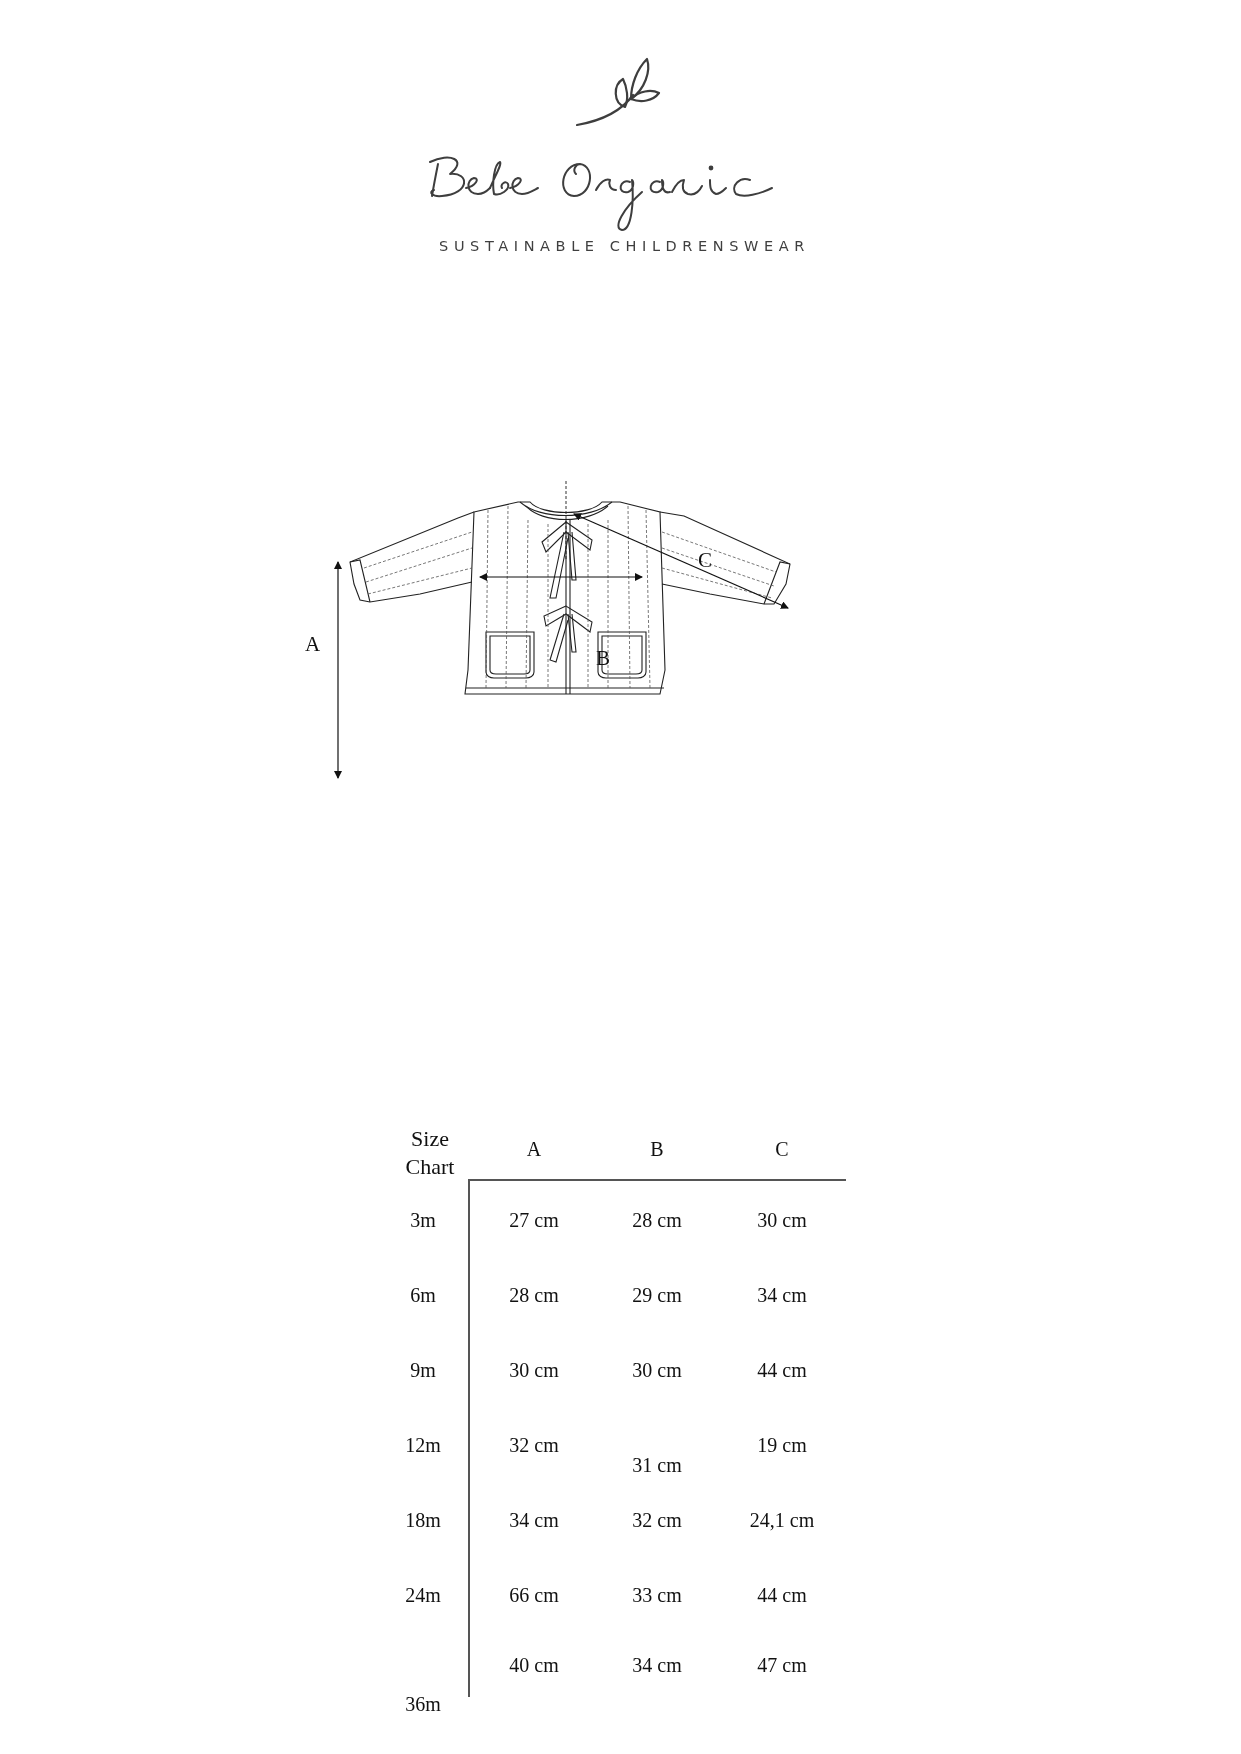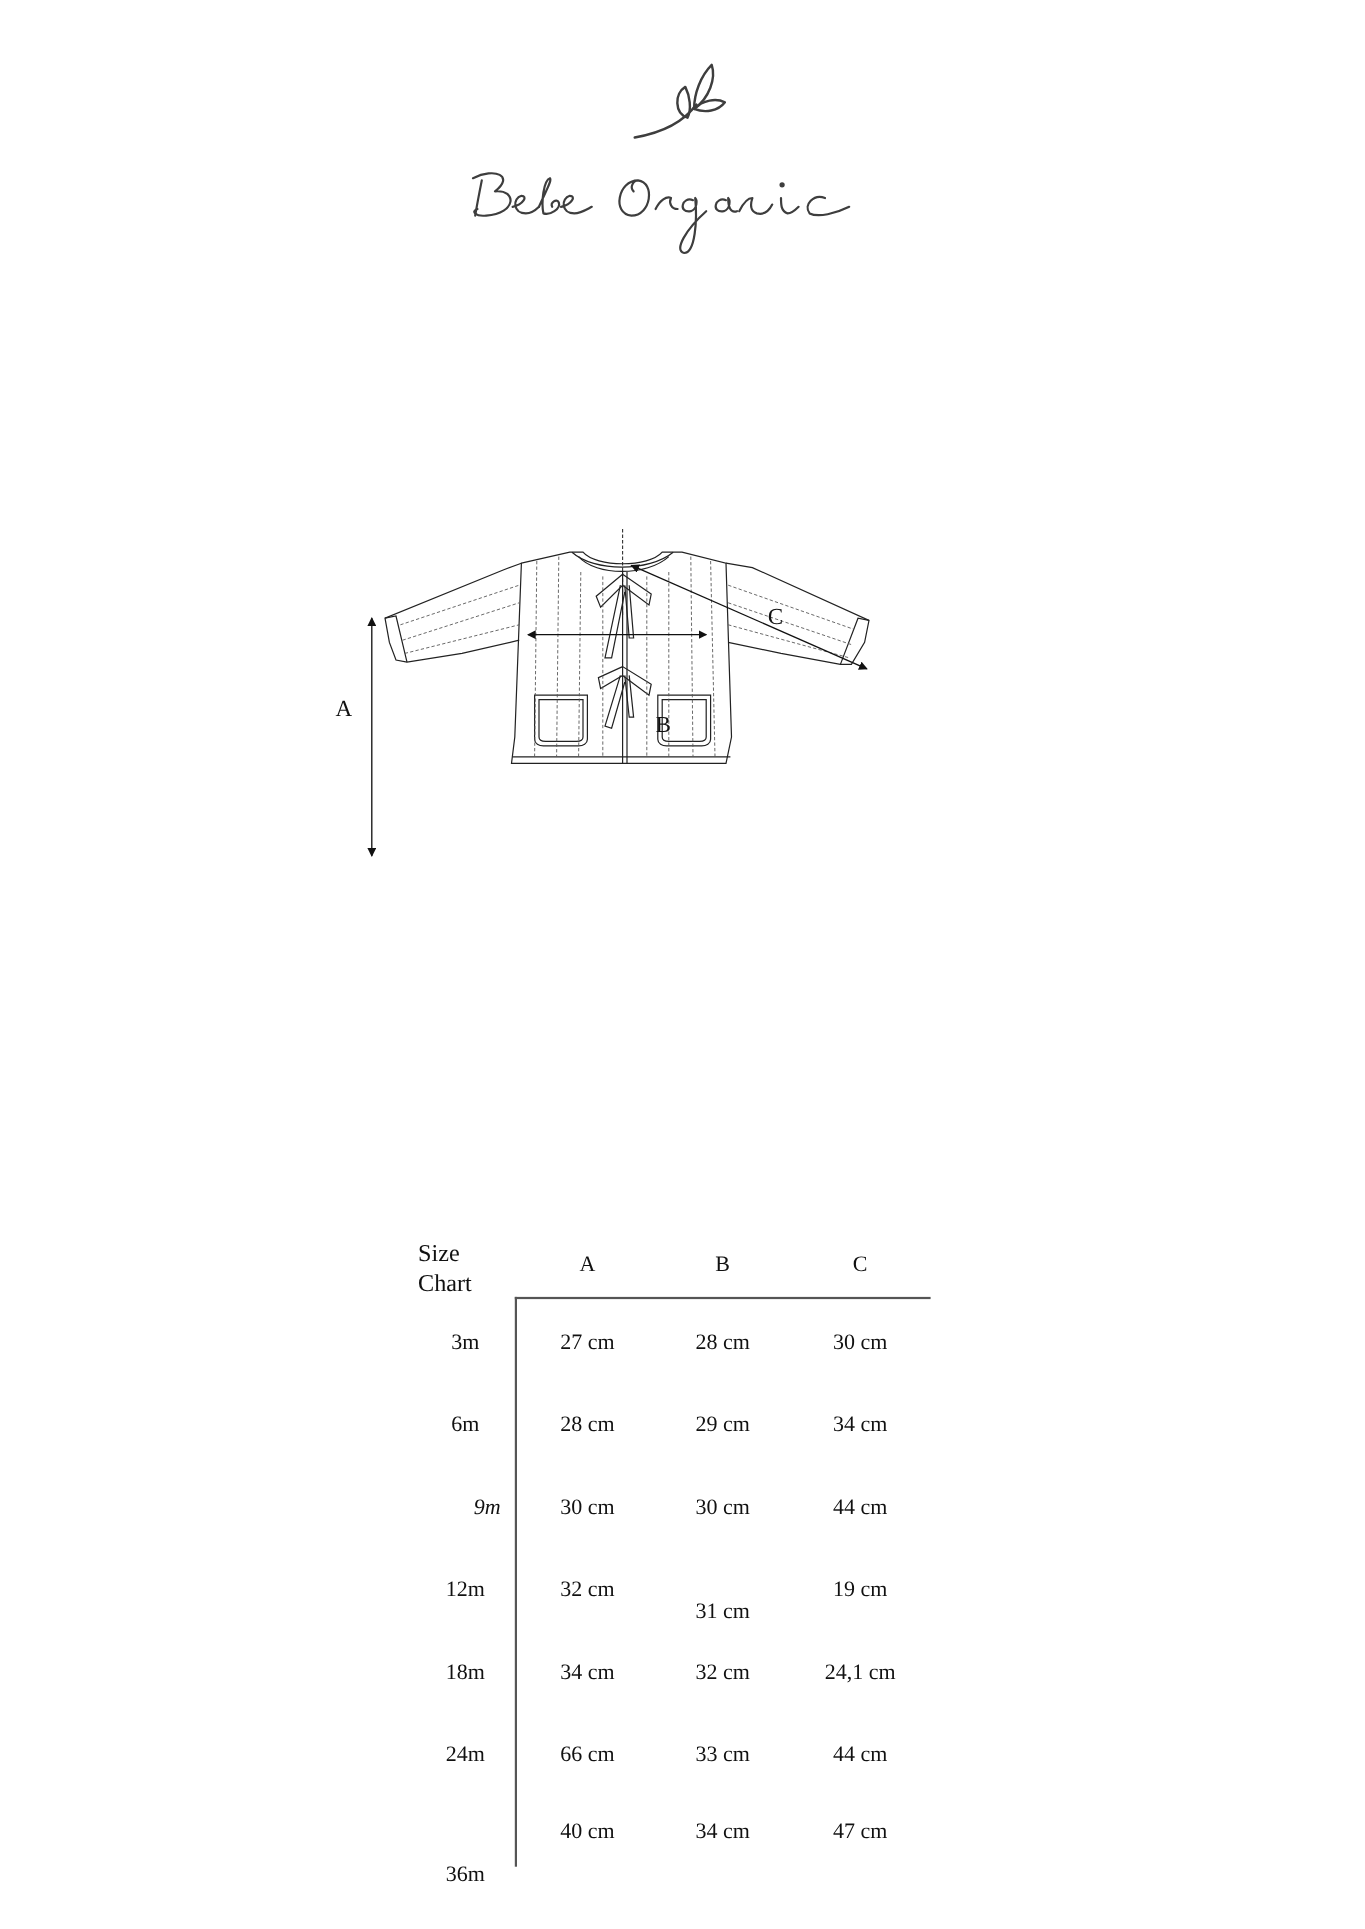--- a/index.html
+++ b/index.html
@@ -4,21 +4,21 @@
   <style>
     html, body { margin: 0; padding: 0; background: #ffffff; }
     body { width: 1241px; height: 1754px; position: relative; overflow: hidden; font-family: "DejaVu Serif", serif; color: #1a1a1a; }
     .logo { position: absolute; left: 0; top: 0; width: 1241px; height: 280px; }
     .leaf { position: absolute; left: 575px; top: 55px; width: 90px; height: 75px; }
     .brand { position: absolute; left: 420px; top: 150px; width: 400px; height: 95px; }
     .tagline { position: absolute; left: 0; width: 1241px; top: 238px; text-align: center; font-family: "DejaVu Sans", sans-serif; font-size: 14.5px; letter-spacing: 5.6px; color: #3f3f3f; padding-left: 8px; box-sizing: border-box; }
     .diagram { position: absolute; left: 290px; top: 480px; width: 620px; height: 320px; }
     .dim-label { position: absolute; font-family: "Liberation Serif", serif; font-size: 21px; color: #111; }
     .cell { position: absolute; text-align: center; font-family: "Liberation Serif", serif; font-size: 20px; color: #111; width: 120px; }
-    .hdr-size { position: absolute; left: 380px; top: 1125px; width: 100px; text-align: left; font-family: "Liberation Serif", serif; font-size: 22px; line-height: 28px; color: #111; }
+    .hdr-size { position: absolute; left: 380px; top: 1125px; width: 100px; text-align: center; font-family: "Liberation Serif", serif; font-size: 22px; line-height: 28px; color: #111; }
     .hline { position: absolute; left: 468px; top: 1179px; width: 378px; height: 1.5px; background: #555; }
     .vline { position: absolute; left: 468px; top: 1179px; width: 1.5px; height: 518px; background: #555; }
   </style>
 </head>
 <body>
 
 <div class="logo">
   <svg class="leaf" viewBox="0 0 90 75">
     <g fill="none" stroke="#3e3e3e" stroke-width="2.2" stroke-linecap="round" stroke-linejoin="round">
       <path d="M2 70 C 25 66, 45 58, 58 40"></path>
@@ -48,20 +48,21 @@
       <path d="M240 32 C 230 28, 226 44, 238 42 C 244 40, 244 32, 242 30 C 242 38, 244 44, 250 42"></path>
 
       <path d="M252 42 C 256 34, 260 30, 264 30 C 262 36, 262 42, 268 44 C 276 46, 280 40, 282 36"></path>
 
       <path d="M290 30 C 290 36, 290 42, 296 44 C 300 44, 304 40, 306 38"></path>
       <circle cx="291" cy="18" r="1.4" fill="#3e3e3e"></circle>
 
       <path d="M330 30 C 320 26, 310 36, 316 44 C 324 48, 340 44, 352 38"></path>
     </g>
   </svg>
+  <div class="tagline">SUSTAINABLE CHILDRENSWEAR</div>
 </div>
 
 <div class="diagram">
   <svg width="620" height="320" viewBox="0 0 620 320">
     <defs>
       <marker id="ah" markerWidth="8" markerHeight="8" refX="7" refY="4" orient="auto" markerUnits="userSpaceOnUse">
         <path d="M0 0 L8 4 L0 8 Z" fill="#111"></path>
       </marker>
       <marker id="ahs" markerWidth="8" markerHeight="8" refX="1" refY="4" orient="auto" markerUnits="userSpaceOnUse">
         <path d="M8 0 L0 4 L8 8 Z" fill="#111"></path>
@@ -142,21 +143,21 @@
   </div>
 
   <div>
     <div class="cell" style="left:368px; width:110px; top:1284px;">6m</div>
     <div class="cell" style="left:474px; top:1284px;">28 cm</div>
     <div class="cell" style="left:597px; top:1284px;">29 cm</div>
     <div class="cell" style="left:722px; top:1284px;">34 cm</div>
   </div>
 
   <div>
-    <div class="cell" style="left:388px; width:110px; top:1359px;font-style:italic;">9m</div>
+    <div class="cell" style="left:368px; width:110px; top:1359px;">9m</div>
     <div class="cell" style="left:474px; top:1359px;">30 cm</div>
     <div class="cell" style="left:597px; top:1359px;">30 cm</div>
     <div class="cell" style="left:722px; top:1359px;">44 cm</div>
   </div>
 
   <div>
     <div class="cell" style="left:368px; width:110px; top:1434px;">12m</div>
     <div class="cell" style="left:474px; top:1434px;">32 cm</div>
     <div class="cell" style="left:597px; top:1434px;margin-top:20px;">31 cm</div>
     <div class="cell" style="left:722px; top:1434px;">19 cm</div>

